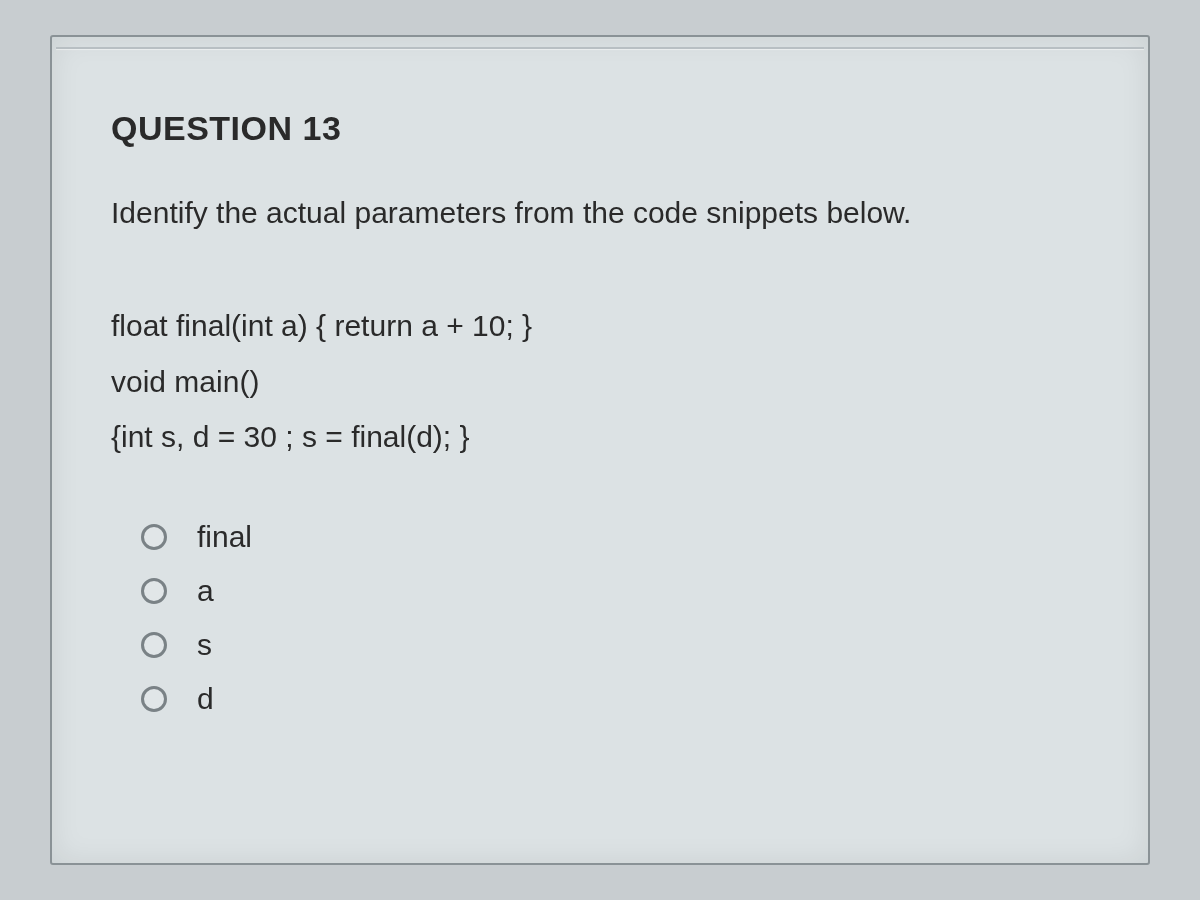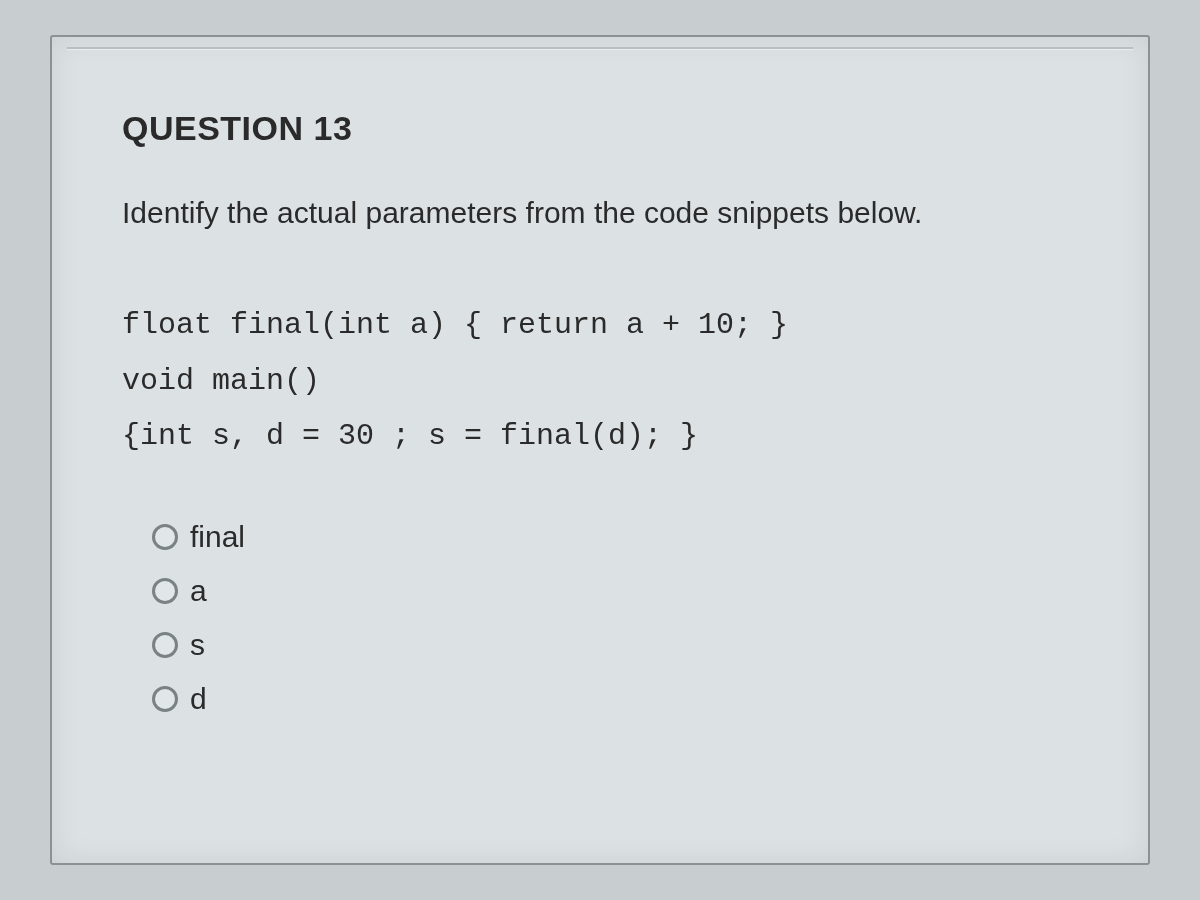--- a/index.html
+++ b/index.html
@@ -16,21 +16,21 @@
       align-items: center;
       justify-content: center;
       overflow: hidden;
     }
     .outer-frame {
       width: 1100px;
       height: 830px;
       background: #dce2e4;
       border: 2px solid #8a9296;
       border-radius: 3px;
-      padding: 10px 15px;
+      padding: 10px 4px;
       box-shadow: inset 0 0 30px rgba(0,0,0,0.08);
     }
     .divider-top {
       width: 100%;
       height: 2px;
       background: #b8bfc3;
       box-shadow: 0 1px 1px rgba(255,255,255,0.5);
       margin-bottom: 40px;
     }
     .content {
@@ -43,34 +43,34 @@
       margin-bottom: 45px;
       letter-spacing: 0.5px;
     }
     .prompt {
       font-size: 30px;
       color: #2a2a2a;
       margin-bottom: 66px;
       line-height: 1.3;
     }
     .code-block {
-      font-family: Liberation Mono, monospace;
+      font-family: Liberation Sans, sans-serif;
       font-size: 30px;
       color: #2a2a2a;
       line-height: 1.85;
       margin-bottom: 55px;
       white-space: pre;
     }
     .options {
       padding-left: 30px;
     }
     .option-row {
       display: flex;
       align-items: center;
-      gap: 12px;
+      gap: 30px;
       margin-bottom: 20px;
     }
     .radio {
       appearance: none;
       -webkit-appearance: none;
       width: 26px;
       height: 26px;
       border: 3px solid #7a8286;
       border-radius: 50%;
       background: #e1e6e8;

